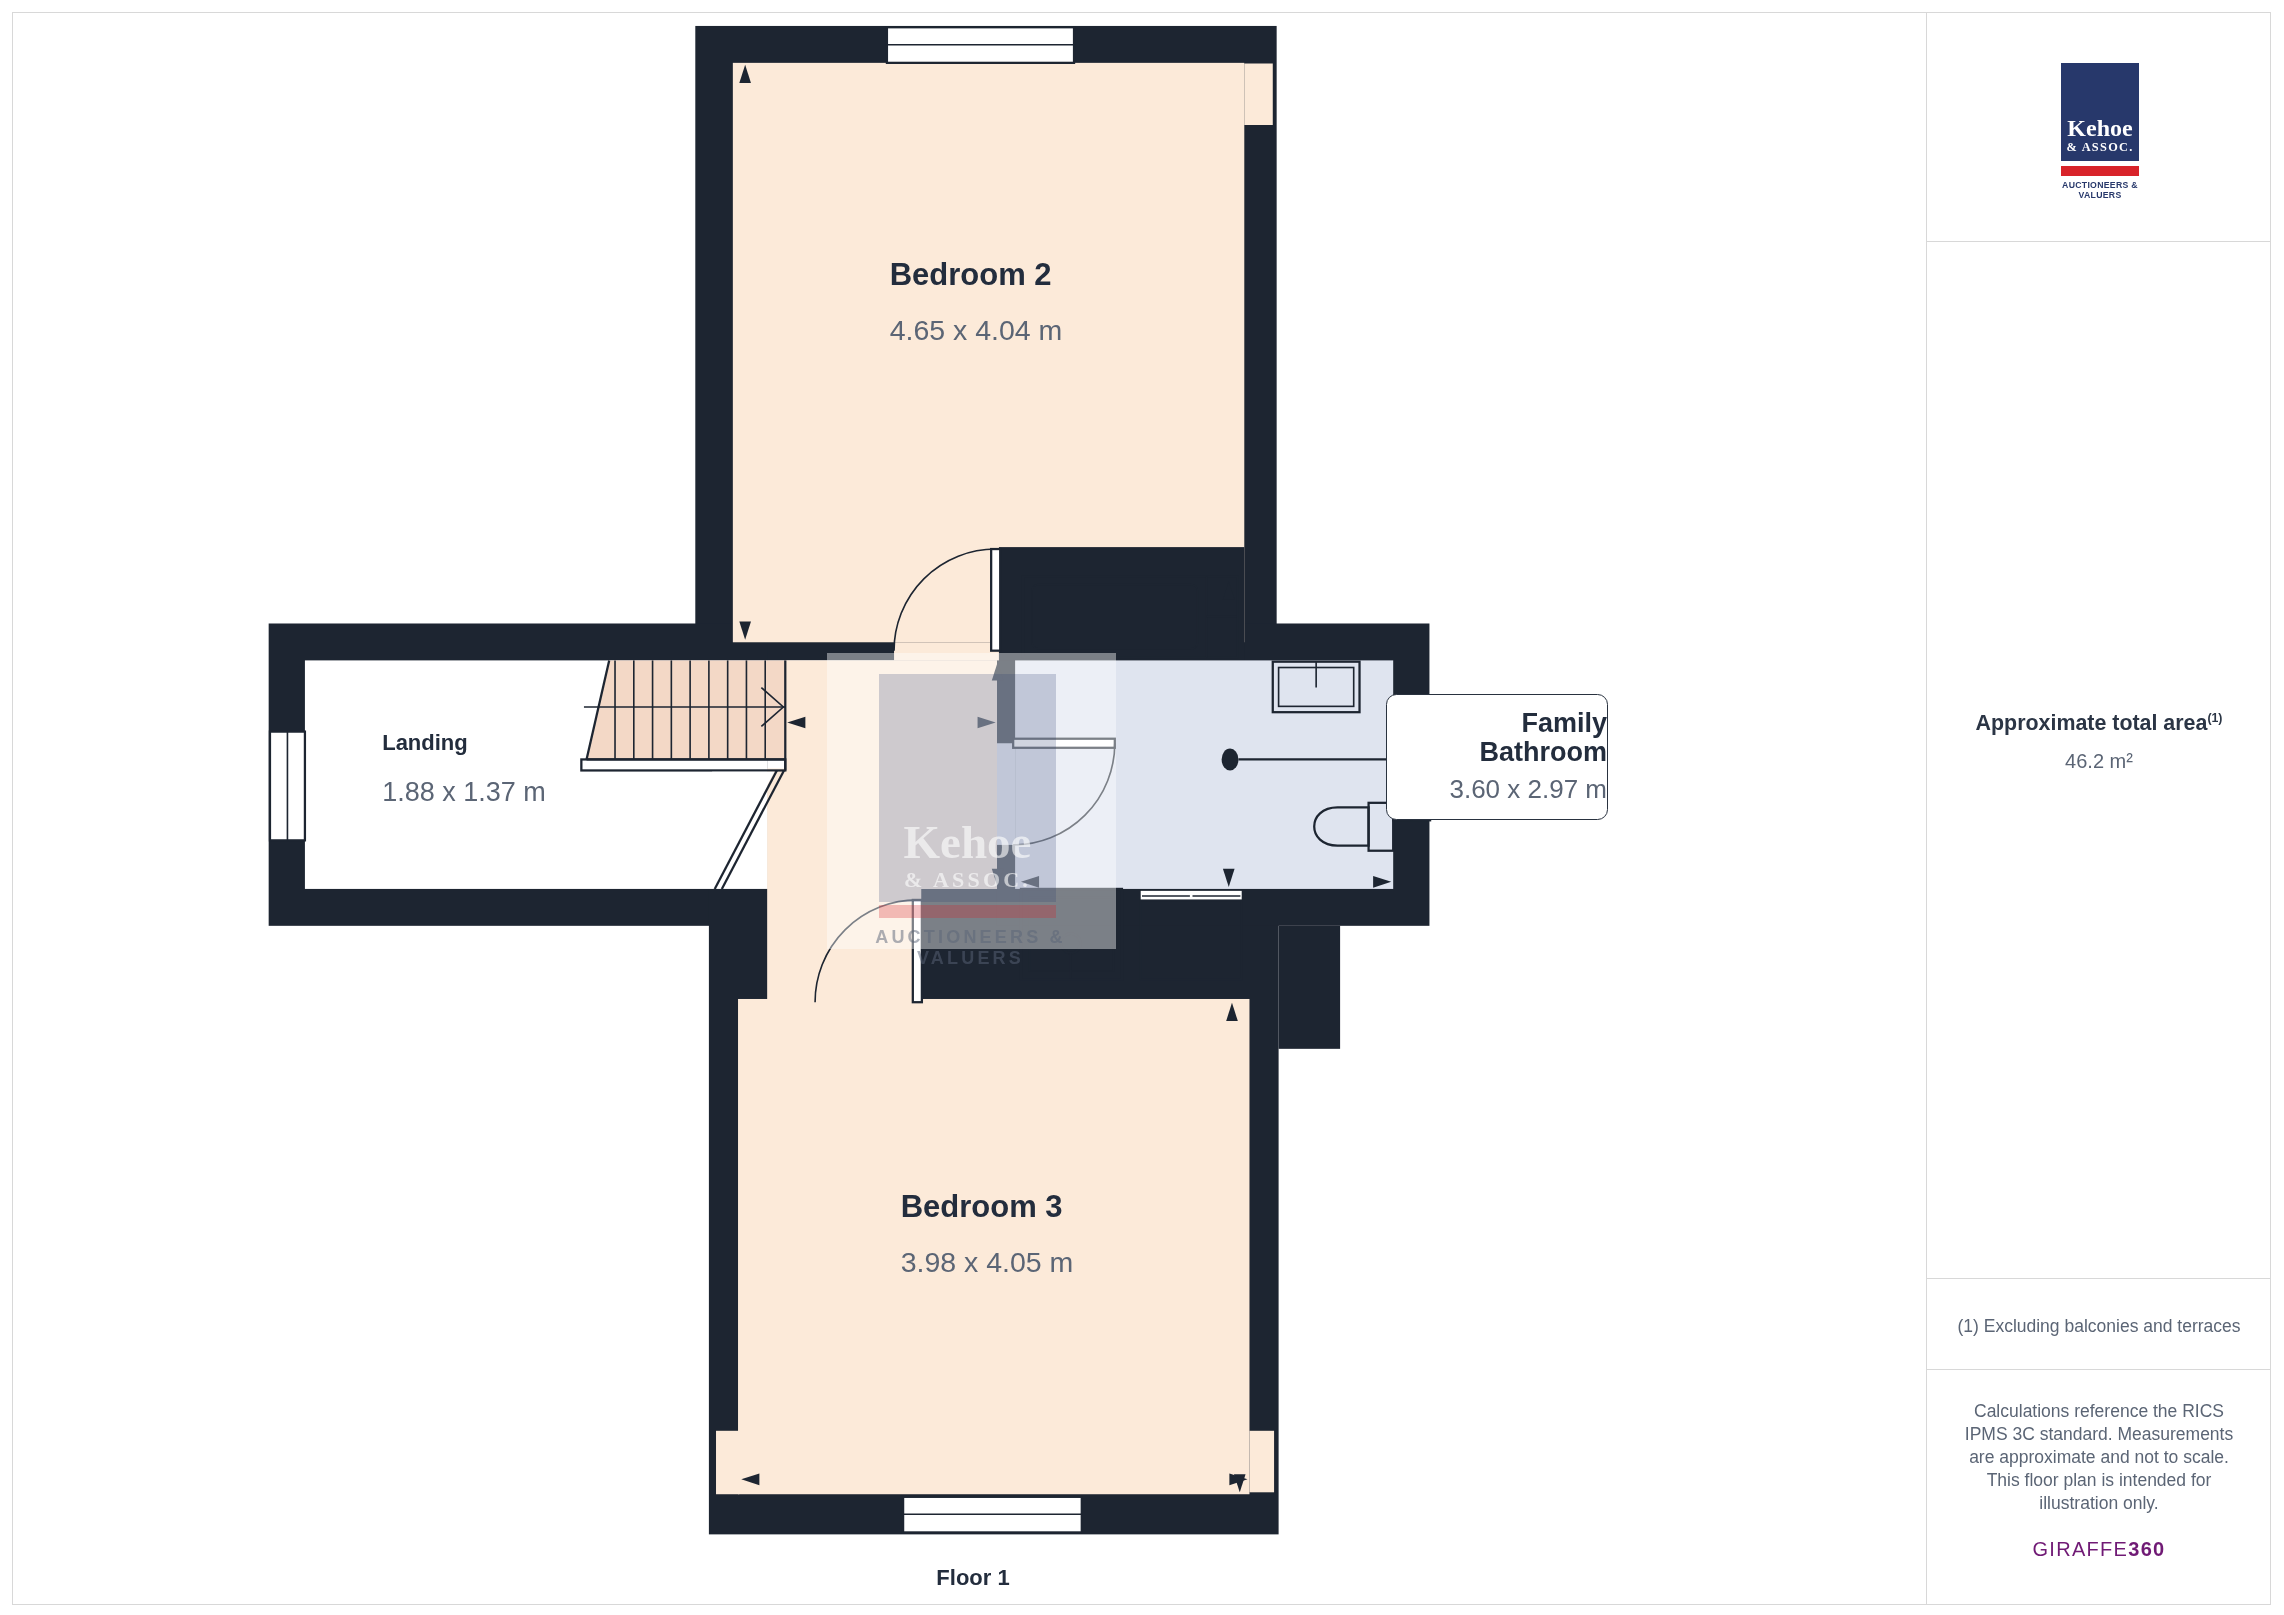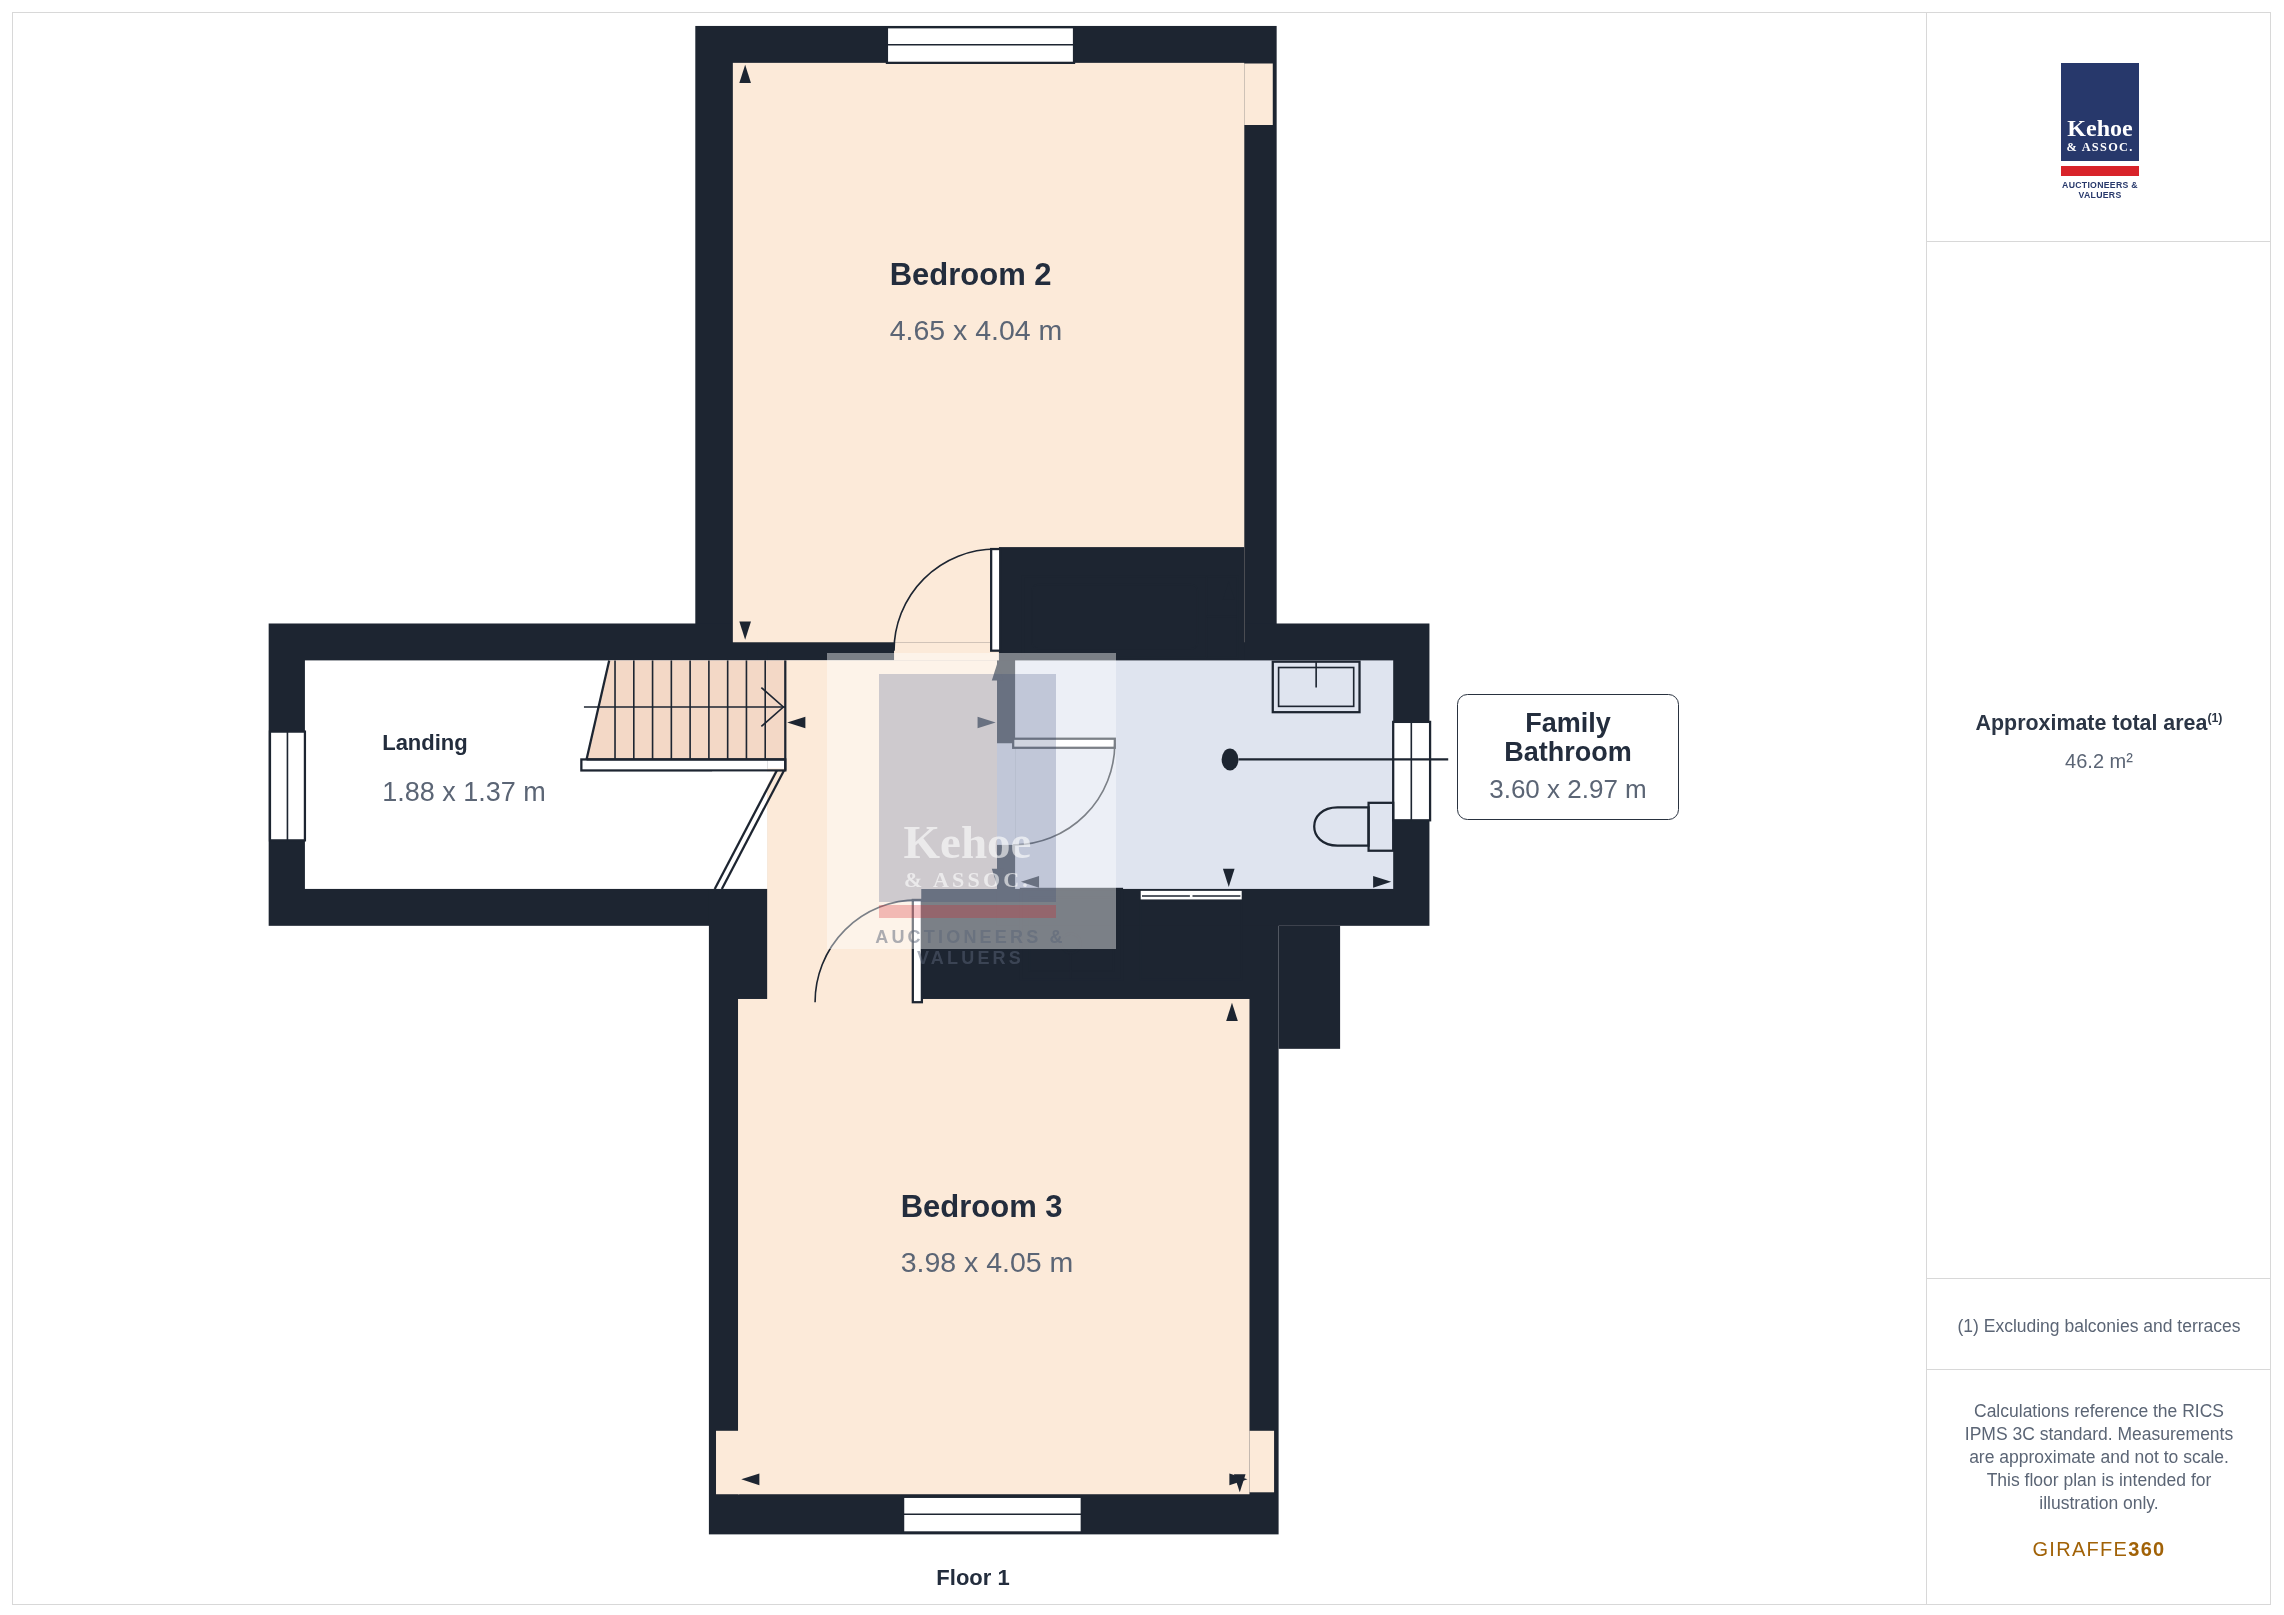--- a/index.html
+++ b/index.html
@@ -21,30 +21,30 @@
             display:flex;flex-direction:column;justify-content:flex-end;align-items:center;padding-bottom:5.8px;box-sizing:border-box;}
   .logo-kehoe{font-family:"Liberation Serif",serif;font-weight:bold;font-size:24px;color:#fff;line-height:1;}
   .logo-assoc{font-family:"Liberation Serif",serif;font-weight:bold;font-size:12.3px;color:#fff;letter-spacing:1.3px;line-height:1.25;}
   .logo-redbar{left:2061px;top:166px;width:78px;height:9.7px;background:var(--logo-red);}
   .logo-tagline{left:2048px;top:180px;width:104px;text-align:center;font-size:8.7px;font-weight:bold;color:var(--logo-navy);letter-spacing:0.3px;}
   .area-title{top:711px;font-size:21.4px;font-weight:bold;color:#2b3545;}
   .area-title sup{font-size:12.3px;}
   .area-value{top:750px;font-size:20px;color:var(--text-gray);}
   .footnote{top:1316px;font-size:17.5px;color:var(--text-gray);}
   .disclaimer{top:1400px;left:1953px;width:292px;font-size:17.5px;line-height:23px;color:var(--text-gray);text-align:center;}
-  .brand{top:1538px;font-size:20px;letter-spacing:1.3px;color:#a16207;}
+  .brand{top:1538px;font-size:20px;letter-spacing:1.3px;color:#701a75;}
   .brand b{font-weight:bold;}
   
   .room-label{transform:translate(-50%,-50%);text-align:left;white-space:nowrap;}
   .room-name{font-size:31px;font-weight:bold;color:var(--text-dark);line-height:1.1;}
   .room-dims{font-size:28.5px;color:var(--text-gray);margin-top:22px;}
   .room-label.small .room-name{font-size:22px;}
   .room-label.small .room-dims{font-size:27px;}
-  .callout{left:1457px;top:694px;width:222px;height:126px;box-sizing:border-box;border:1.9px solid #29323f;border-radius:10.4px;
-           background:#fff;display:flex;flex-direction:column;justify-content:center;align-items:center;}
+  .callout{left:1386px;top:694px;width:222px;height:126px;box-sizing:border-box;border:1.9px solid #29323f;border-radius:10.4px;
+           background:#fff;display:flex;flex-direction:column;justify-content:center;align-items:flex-end;}
   .callout .nm{font-size:27px;font-weight:bold;color:var(--text-dark);line-height:1.08;}
   .callout .dm{font-size:26px;color:var(--text-gray);margin-top:6.5px;}
   .floor-label{left:973px;top:1578px;transform:translate(-50%,-50%);font-size:22px;font-weight:bold;color:var(--text-dark);}
   
   .wm{left:827px;top:653px;width:289px;height:296px;background:rgba(255,255,255,0.42);pointer-events:none;}
   .wm .wm-box{position:absolute;left:52px;top:21px;width:177px;height:228px;background:rgba(40,58,110,0.22);
               display:flex;flex-direction:column;justify-content:flex-end;align-items:center;padding-bottom:7.8px;box-sizing:border-box;}
   .wm .wm-kehoe{font-family:"Liberation Serif",serif;font-weight:bold;font-size:47px;color:rgba(255,255,255,0.6);line-height:1;}
   .wm .wm-assoc{font-family:"Liberation Serif",serif;font-weight:bold;font-size:22px;color:rgba(255,255,255,0.6);letter-spacing:3.2px;line-height:1.3;}
   .wm .wm-red{position:absolute;left:52px;top:252px;width:177px;height:13px;background:rgba(216,35,42,0.28);}

